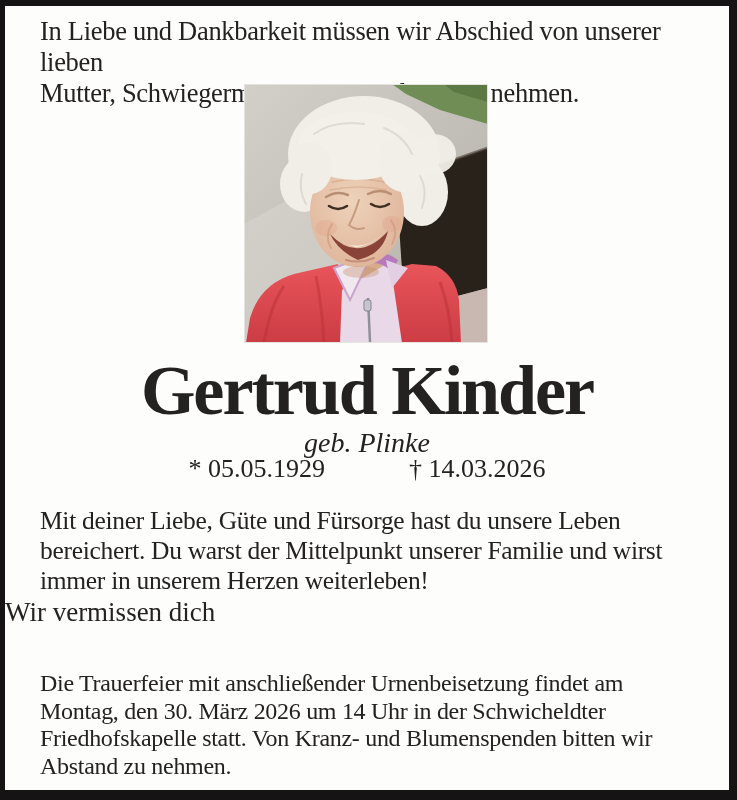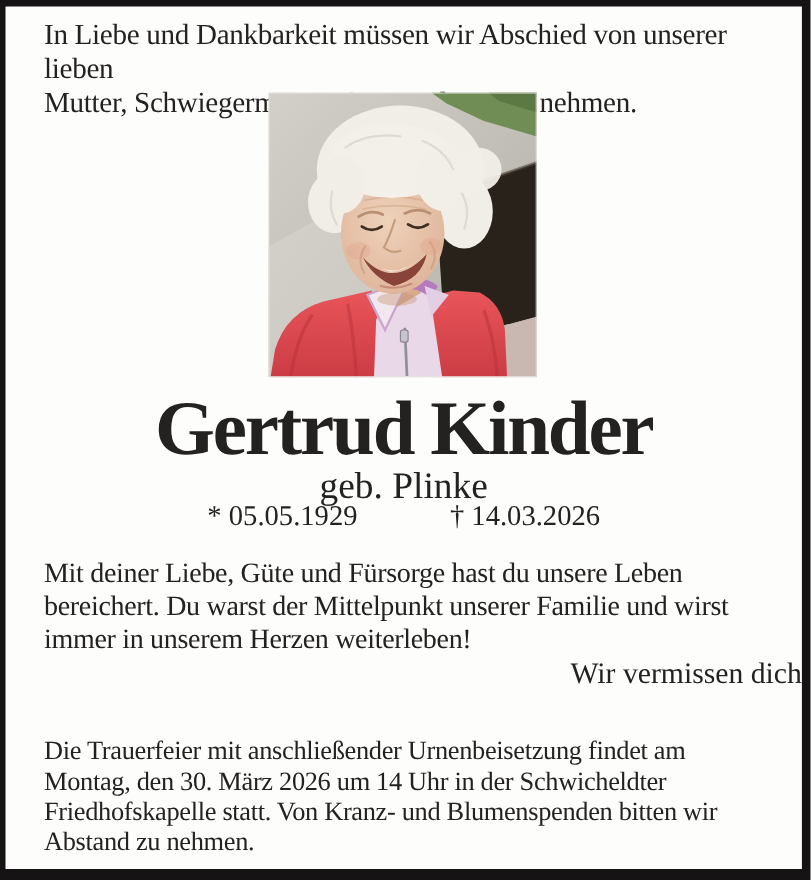--- a/index.html
+++ b/index.html
@@ -34,32 +34,32 @@
     left: 0; right: 0; top: 353px;
     text-align: center;
     font-size: 70px; line-height: 64px;
     font-weight: bold;
     letter-spacing: -2px;
     white-space: nowrap;
   }
   .maiden {
     left: 0; right: 0; top: 424px;
     text-align: center;
-    font-size: 34px; line-height: 26px;
+    font-size: 28px; line-height: 26px; font-style: italic;
   }
   .dates {
     left: 0; right: 0; top: 450px;
     display: flex; justify-content: center;
     gap: 84px;
     font-size: 26px; line-height: 26px;
   }
   .tribute { top: 500px; font-size: 25.5px; line-height: 30px; font-family: Liberation Serif, serif; }
   .missing {
     left: 0; right: 0; top: 593px;
-    text-align: right;
+    text-align: left;
     font-size: 27px; line-height: 27px;
   }
   .family {
     left: 0; right: 0; top: 620px;
     text-align: center;
     font-size: 27px; line-height: 27px;
     font-weight: bold;
     letter-spacing: -0.5px;
   }
   .funeral { top: 664px; font-size: 24px; line-height: 27.5px; }

